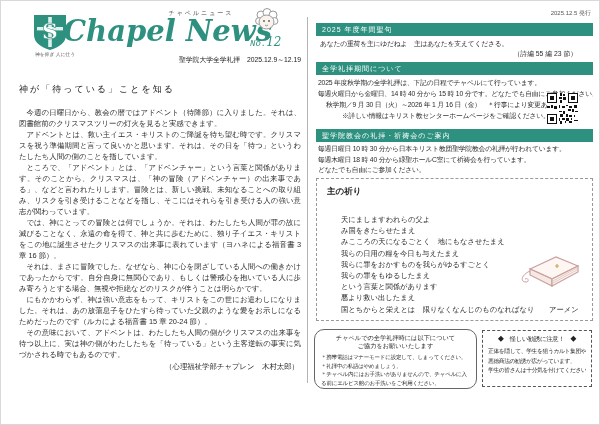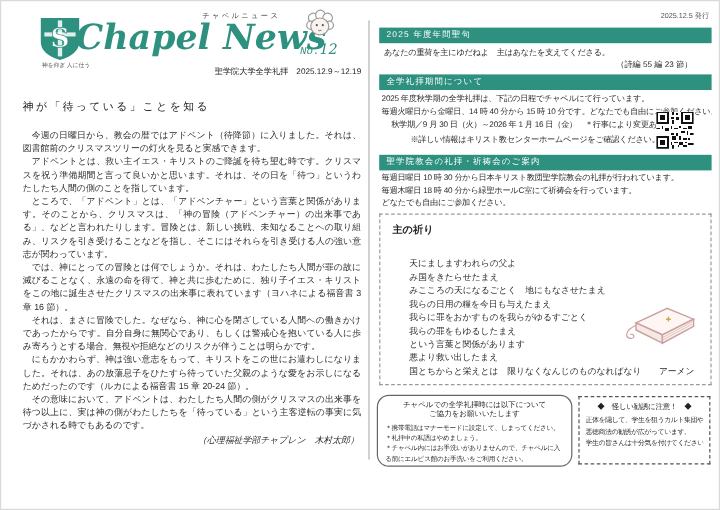--- a/index.html
+++ b/index.html
@@ -26,21 +26,21 @@
   .issue-no .no-num { font-family:"DejaVu Serif", serif; font-style:italic; font-weight:normal; font-size:12px; }
   .subtitle { left:80px; top:54px; width:220px; text-align:right; font-size:6.8px; color:#222; }
 
   
   .divider { left:306px; top:16px; width:1px; height:366px; background:#b3b3b3; }
 
   .left-col { left:18px; top:82px; width:282px; }
   .article-title { text-align:left; font-size:9px; letter-spacing:2px; color:#222; }
   .article-body { margin-top:11px; font-size:7.4px; line-height:11px; text-align:justify; color:#2b2b2b; }
   .article-body p { text-indent:1em; }
-  .article-credit { margin-top:2px; text-align:right; font-size:7.4px; padding-right:2px; color:#2b2b2b;font-style:italic; }
+  .article-credit { margin-top:2px; text-align:right; font-size:7.4px; padding-right:2px; color:#2b2b2b; }
 
   .right-col { left:315px; top:0; width:277px; height:339px; }
   .bar {
     position:absolute; left:0; width:277px; height:13px;
     background:var(--accent); color:#fff; font-size:7px; line-height:13px; padding-left:6px;
     letter-spacing:1px;
   }
   .r-text { position:absolute; left:0; width:277px; font-size:6.8px; color:#2b2b2b; letter-spacing:-0.2px; }
   .r-lines div { white-space:nowrap; overflow:hidden; }
   .verse-ref { text-align:right; padding-right:16px; letter-spacing:0; }

